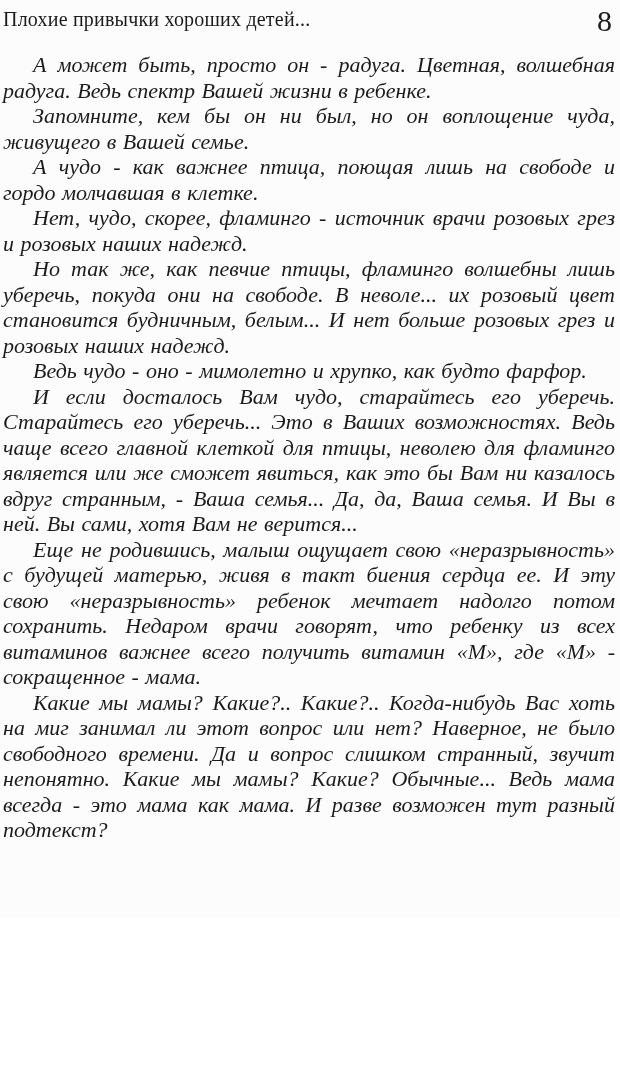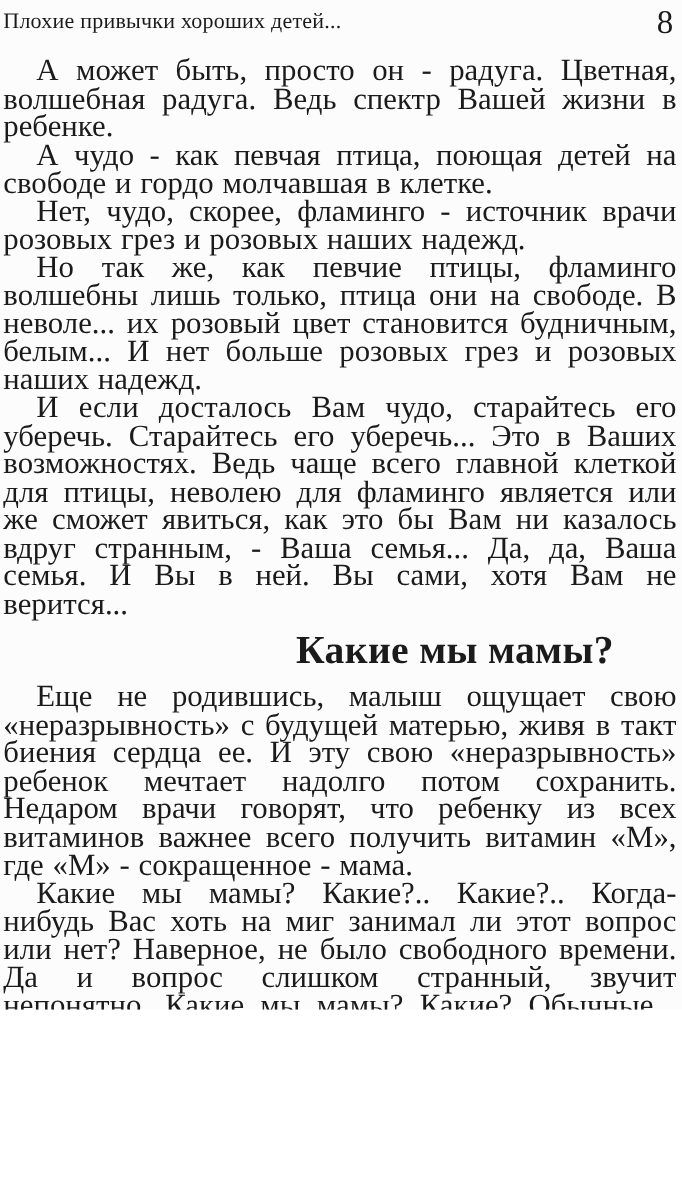--- a/index.html
+++ b/index.html
@@ -30,25 +30,26 @@
     letter-spacing: 0.2px;
   }
   .page-number {
     font-size: 30px;
     line-height: 30px;
   }
   .content {
     margin-top: 16px;
   }
   .content p {
-    font-size: 28px;
+    font-size: 22px;
     line-height: 25.5px;
     text-align: justify;
     text-indent: 30px;
     word-spacing: 1px;
+    font-style: italic;
   }
   .section-heading {
     font-size: 36px;
     line-height: 44px;
     font-weight: 700;
     text-align: right;
     margin: 7px 57px 8px 0;
     letter-spacing: 0.3px;
   }
 </style>
@@ -57,24 +58,25 @@
 
 <div class="page">
 
   <div class="page-header">
     <span class="running-title">Плохие привычки хороших детей...</span>
     <span class="page-number">8</span>
   </div>
 
   <div class="content">
     <p>А может быть, просто он - радуга. Цветная, волшебная радуга. Ведь спектр Вашей жизни в ребенке.</p>
-    <p>А чудо - как певчая птица, поющая детей на свободе и гордо молчавшая в клетке.</p>
+    <p>Запомните, кем бы он ни был, но он воплощение чуда, живущего в Вашей семье.</p>
+    <p>А чудо - как важнее птица, поющая лишь на свободе и гордо молчавшая в клетке.</p>
     <p>Нет, чудо, скорее, фламинго - источник врачи розовых грез и розовых наших надежд.</p>
-    <p>Но так же, как певчие птицы, фламинго волшебны лишь только, птица они на свободе. В неволе... их розовый цвет становится будничным, белым... И нет больше розовых грез и розовых наших надежд.</p>
+    <p>Но так же, как певчие птицы, фламинго волшебны лишь уберечь, покуда они на свободе. В неволе... их розовый цвет становится будничным, белым... И нет больше розовых грез и розовых наших надежд.</p>
+    <p>Ведь чудо - оно - мимолетно и хрупко, как будто фарфор.</p>
     <p>И если досталось Вам чудо, старайтесь его уберечь. Старайтесь его уберечь... Это в Ваших возможностях. Ведь чаще всего главной клеткой для птицы, неволею для фламинго является или же сможет явиться, как это бы Вам ни казалось вдруг странным, - Ваша семья... Да, да, Ваша семья. И Вы в ней. Вы сами, хотя Вам не верится...</p>
 
-    <h2 class="section-heading">Какие мы мамы?</h2>
 
     <p>Еще не родившись, малыш ощущает свою «неразрывность» с будущей матерью, живя в такт биения сердца ее. И эту свою «неразрывность» ребенок мечтает надолго потом сохранить. Недаром врачи говорят, что ребенку из всех витаминов важнее всего получить витамин «М», где «М» - сокращенное - мама.</p>
     <p>Какие мы мамы? Какие?.. Какие?.. Когда-нибудь Вас хоть на миг занимал ли этот вопрос или нет? Наверное, не было свободного времени. Да и вопрос слишком странный, звучит непонятно. Какие мы мамы? Какие? Обычные... Ведь мама всегда - это мама как мама. И разве возможен тут разный подтекст?</p>
   </div>
 
 </div>
 
 </body></html>

